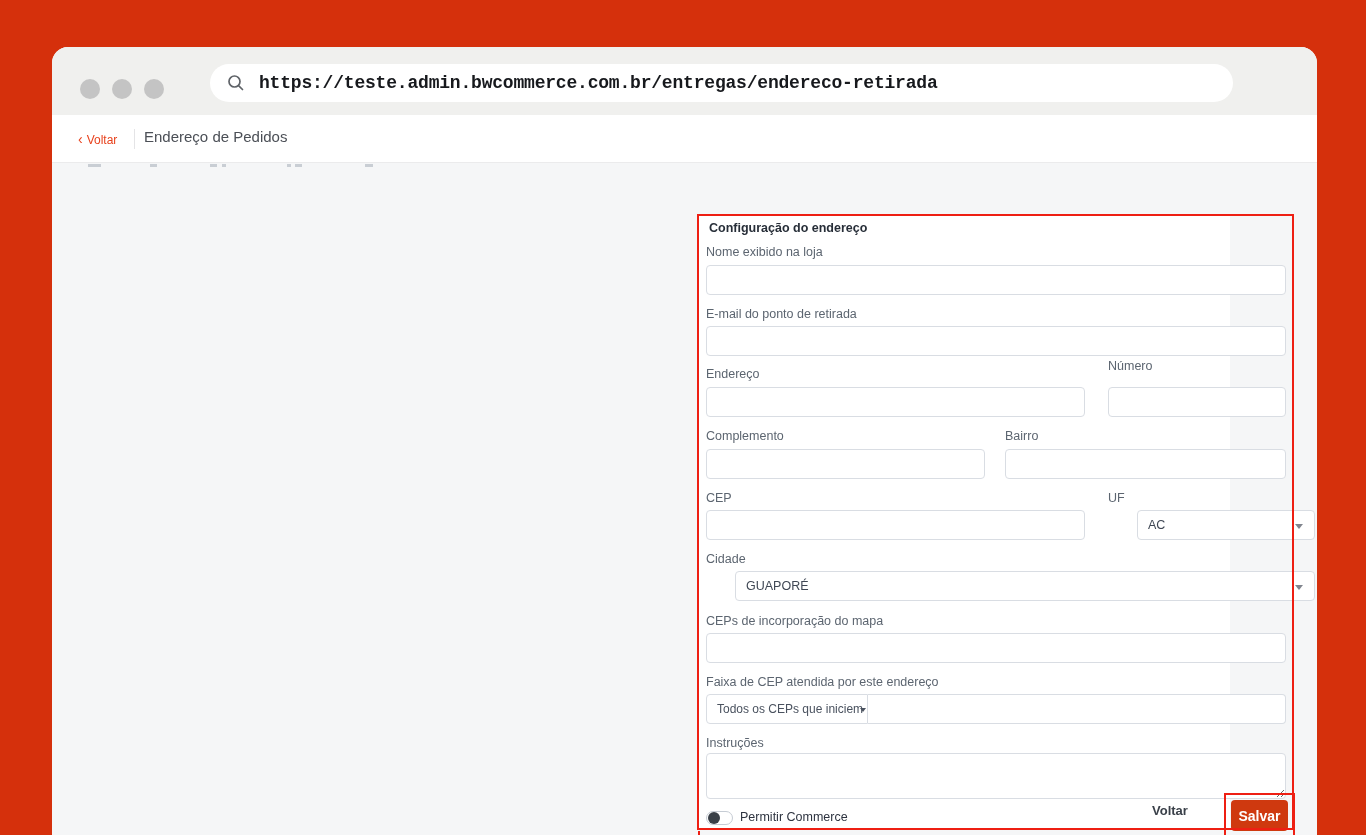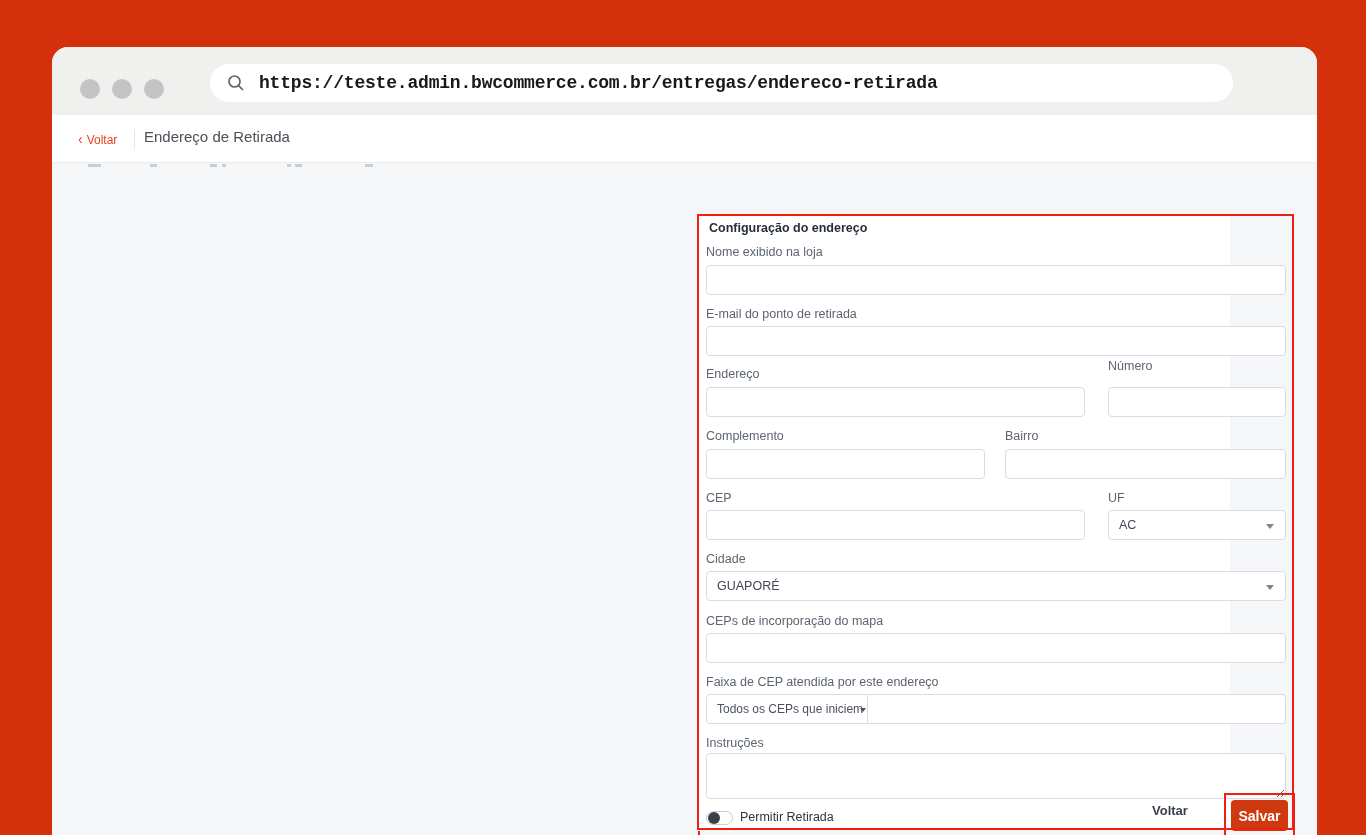--- a/index.html
+++ b/index.html
@@ -68,21 +68,21 @@
   .annot { position:absolute; border:2px solid #ee1f13; pointer-events:none; z-index:5; }
   .panel-title { position:absolute; left:12px; top:7px; font-size:12.5px; font-weight:bold; color:#272e38; }
   .f-label { position:absolute; font-size:12.5px; color:#5c6570; white-space:nowrap; }
   .f-input {
     position:absolute; height:30px; border:1px solid #d9dde3; border-radius:4px;
     background:#fff; font-size:12.5px; color:#3f4754; padding:0 10px; outline:none;
     font-family:"Liberation Sans", sans-serif;
   }
   .f-select {
     position:absolute; height:30px; border:1px solid #d9dde3; border-radius:4px; background:#fff;
-    display:flex; align-items:center; padding:0 10px; font-size:12.5px; color:#3f4754; cursor:pointer;
+    display:flex; align-items:center; padding:0 10px; font-size:12.5px; color:#3f4754; cursor:pointer;margin-left:29px;
   }
   .sel-caret { position:absolute; right:11px; top:13px; width:0; height:0;
     border-left:4px solid transparent; border-right:4px solid transparent; border-top:5px solid #80858e; }
   .prefix-seg {
     position:absolute; height:30px; border:1px solid #d9dde3; border-radius:4px 0 0 4px; background:#fff;
     display:flex; align-items:center; padding:0 3px 0 10px; font-size:12px; color:#4a525f;
     white-space:nowrap; overflow:hidden; cursor:pointer;
   }
   .prefix-caret { position:absolute; right:1px; top:13px; width:0; height:0;
     border-left:3.5px solid transparent; border-right:3.5px solid transparent; border-top:4.5px solid #4a525f; }
@@ -121,21 +121,21 @@
       </svg>
       <span class="url-text">https://teste.admin.bwcommerce.com.br/entregas/endereco-retirada</span>
     </div>
   </div>
 
   <div class="appbar">
     <div class="back-link">
       <span class="chev">‹</span><span>Voltar</span>
     </div>
     <div class="bar-divider"></div>
-    <div class="page-title">Endereço de Retirada</div>
+    <div class="page-title">Endereço de Pedidos</div>
 
     <div class="search-group">
       <div class="scope-seg">
         <span>Pedidos</span>
         <span class="sort-icon">
           <span class="tri-up"></span>
             <span class="tri-down"></span>
         </span>
       </div>
       <input class="search-input" placeholder="Por cliente ou pedido" style="">
@@ -236,21 +236,21 @@
         <span class="prefix-caret"></span>
       </div>
       <input class="f-input" style="left: 171px; top: 480px; width: 418px; border-radius: 0px 4px 4px 0px; border-left: none;">
 
       <div class="f-label" style="left:9px;top:522px">Instruções</div>
       <textarea class="f-textarea" style="left: 9px; top: 539px; width: 580px; height: 46px;"></textarea>
 
       <div class="toggle" style="left:9px;top:597px">
         <span class="toggle-knob"></span>
       </div>
-      <div class="toggle-label" style="left:43px;top:596px">Permitir Retirada</div>
+      <div class="toggle-label" style="left:43px;top:596px">Permitir Commerce</div>
     </div>
 
     <div class="annot" style="left:645px;top:51px;width:597px;height:616px"></div>
     <div class="annot-tick"></div>
 
     <div class="footer-voltar">Voltar</div>
     <button class="salvar-btn">Salvar</button>
     <div class="annot" style="left:1172px;top:630px;width:71px;height:44px"></div>
   </div>
 

